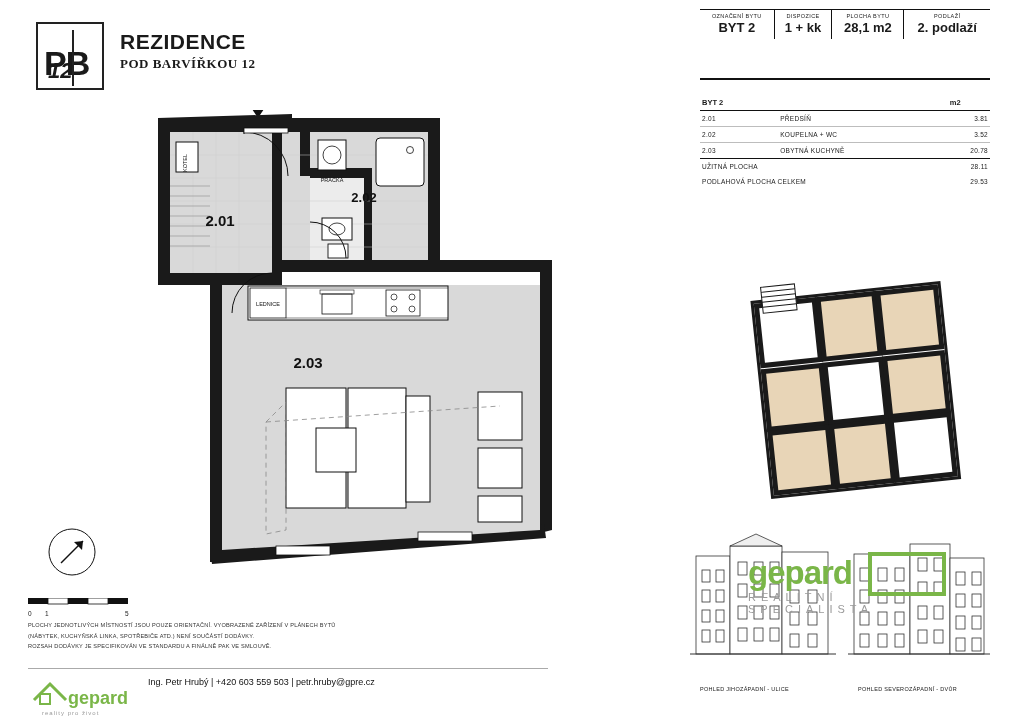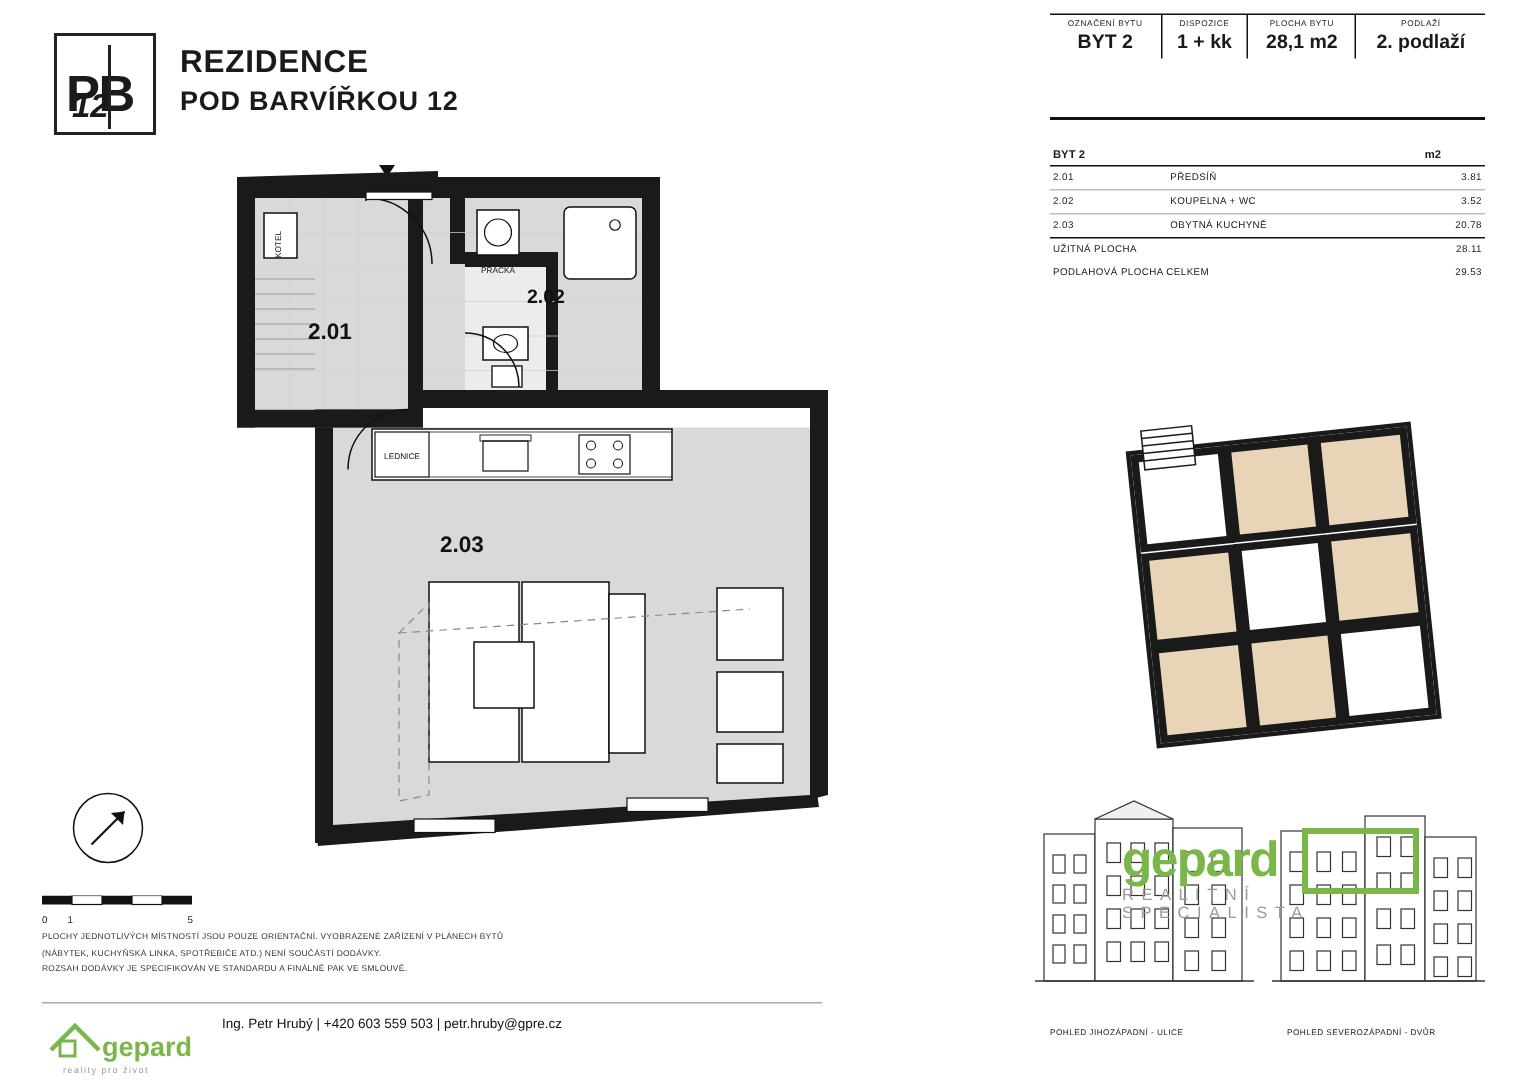--- a/index.html
+++ b/index.html
@@ -28,21 +28,21 @@
   }
   .logo-box .vline {
     position:absolute; left:34px; top:6px; width:2px; height:56px; background:#222;
   }
   .title-main {
     position:absolute; left:120px; top:28px;
     font-size:21px; font-weight:700; letter-spacing:0.5px; line-height:1.35;
   }
   .title-sub {
     position:absolute; left:120px; top:55px;
-    font-size:18px; font-weight:700; letter-spacing:0.5px; line-height:1.35;
+    font-size:13px; font-weight:700; letter-spacing:0.5px; line-height:1.35;font-family:Liberation Serif, serif;
   }
 
   
   .hdr-table {
     position:absolute; left:700px; top:10px; width:290px;
     border-collapse:collapse; font-size:8px;
   }
   .hdr-table td { padding:3px 4px; text-align:center; vertical-align:middle; }
   .hdr-table .lbl { font-size:5.5px; letter-spacing:.4px; color:#222; padding-bottom:1px; }
   .hdr-table .val { font-size:13px; font-weight:700; padding-top:0; padding-bottom:4px; }

